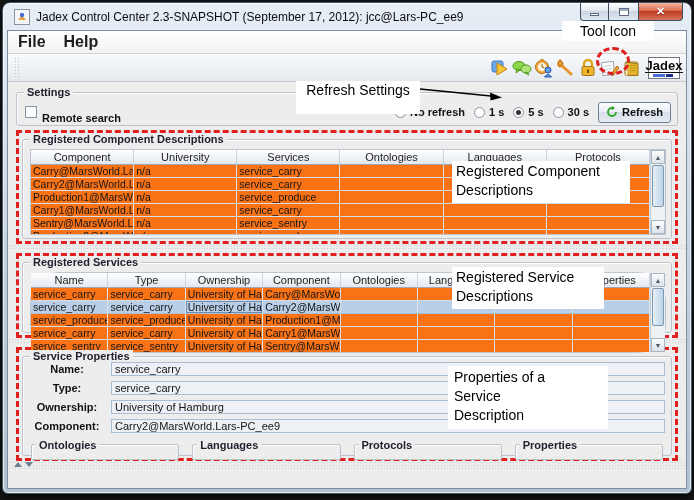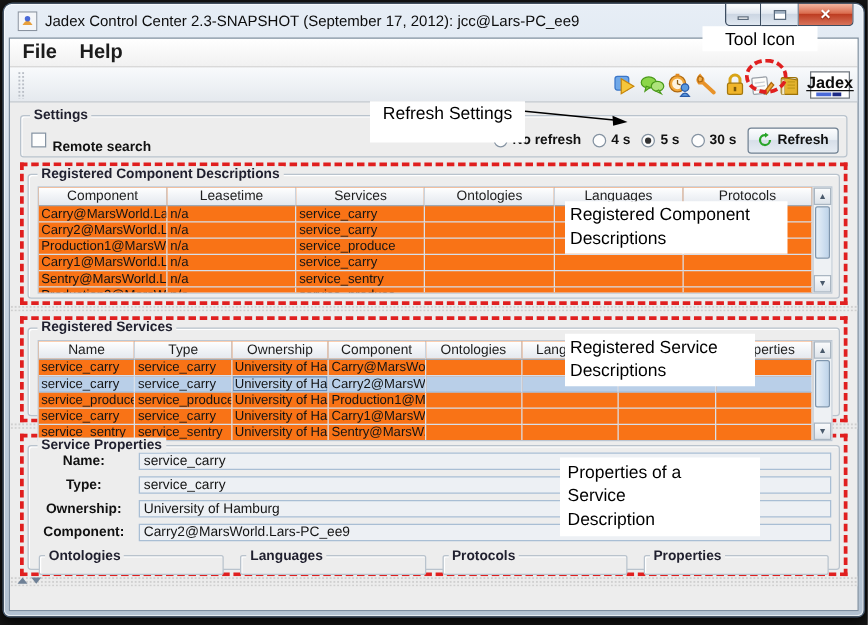--- a/index.html
+++ b/index.html
@@ -228,21 +228,21 @@
           <div class="checkbox"></div>
           <span class="cb-label">Remote search</span>
           <div class="refresh-zone">
             <span id="refresh-options" style="display:flex;gap:9px;align-items:center;">
                 <span class="radio-wrap">
                   <span class="radio"></span>
                   <span class="radio-label">No refresh</span>
                 </span>
                 <span class="radio-wrap">
                   <span class="radio"></span>
-                  <span class="radio-label">4 s</span>
+                  <span class="radio-label">1 s</span>
                 </span>
                 <span class="radio-wrap">
                   <span class="radio sel"></span>
                   <span class="radio-label">5 s</span>
                 </span>
                 <span class="radio-wrap">
                   <span class="radio"></span>
                   <span class="radio-label">30 s</span>
                 </span>
               </span>
@@ -257,21 +257,21 @@
         </div>
       </div>
 
       <div class="redrect">
         <div class="gbox tbl-gbox" style="height:100px; margin-top:4px;">
           <span class="gbox-title">Registered Component Descriptions</span>
           <div class="tbl-wrap" style="height:86px;">
             <div class="tgrid" id="components-grid">
                 <div class="trow" style="grid-template-columns: repeat(6, 1fr);">
                   <div class="th">Component</div>
-                  <div class="th">Leasetime</div>
+                  <div class="th">University</div>
                   <div class="th">Services</div>
                   <div class="th">Ontologies</div>
                   <div class="th">Languages</div>
                   <div class="th">Protocols</div>
                 </div>
                 <div class="trow" style="grid-template-columns: repeat(6, 1fr);">
                   <div class="td">Carry@MarsWorld.Lar...</div>
                   <div class="td">n/a</div>
                   <div class="td">service_carry</div>
                   <div class="td"></div>
@@ -327,21 +327,21 @@
             </div>
           </div>
         </div>
       </div>
 
       <div class="divider"></div>
 
       <div class="redrect">
         <div class="gbox tbl-gbox" style="height:71px; margin-top:4px;">
           <span class="gbox-title">Registered Services</span>
-          <div class="tbl-wrap" style="height:81px;">
+          <div class="tbl-wrap" style="height:81px;border-radius:29px;">
             <div class="tgrid" id="services-grid">
                 <div class="trow" style="grid-template-columns: repeat(8, 1fr);">
                   <div class="th">Name</div>
                   <div class="th">Type</div>
                   <div class="th">Ownership</div>
                   <div class="th">Component</div>
                   <div class="th">Ontologies</div>
                   <div class="th">Languages</div>
                   <div class="th">Protocols</div>
                   <div class="th">Properties</div>

